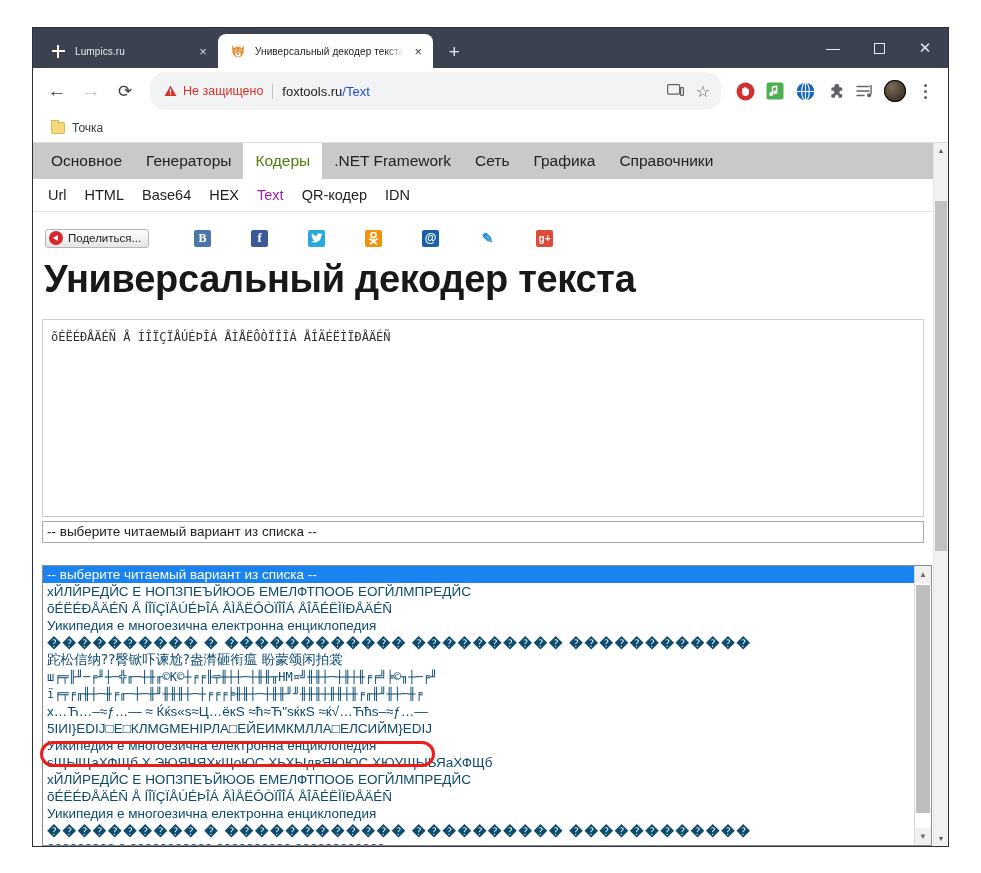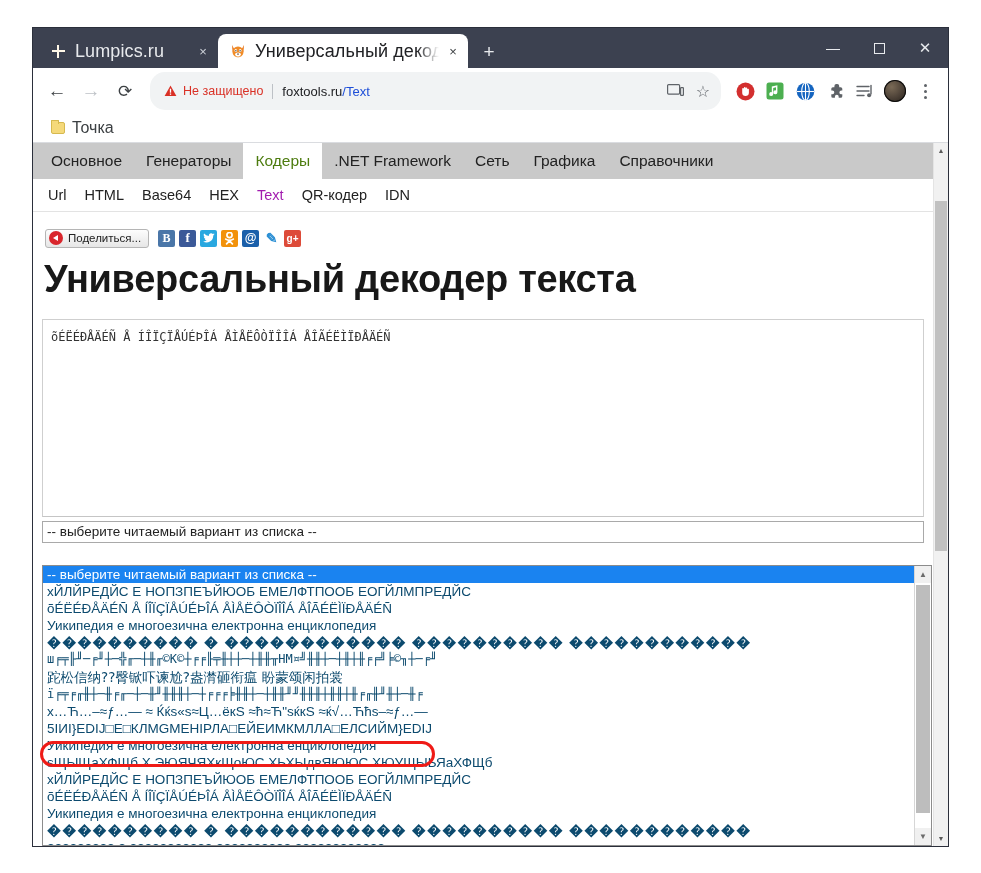--- a/index.html
+++ b/index.html
@@ -48,21 +48,21 @@
   .tab-favicon {
     width: 16px; height: 16px;
     flex: 0 0 16px;
     margin-right: 9px;
     position: relative;
   }
   .tab-title {
     flex: 1 1 auto;
     white-space: nowrap;
     overflow: hidden;
-    font-size: 18px;
+    font-size: 10px;
     letter-spacing: .1px;
   }
   .tab.active .tab-title {
     -webkit-mask-image: linear-gradient(to right, #000 88%, transparent 100%);
             mask-image: linear-gradient(to right, #000 88%, transparent 100%);
   }
   .tab-close {
     width: 18px; height: 18px;
     margin-left: 5px;
     flex: 0 0 18px;
@@ -188,21 +188,21 @@
   }
 
   
   .bookmarks {
     height: 29px;
     background: #ffffff;
     display: flex; align-items: center;
     padding-left: 12px;
     border-bottom: 1px solid #dadce0;
   }
-  .bm { display: flex; align-items: center; font-size: 16px; color: #3c4043; padding: 2px 6px; }
+  .bm { display: flex; align-items: center; font-size: 12px; color: #3c4043; padding: 2px 6px; }
   .bm-folder {
     width: 14px; height: 12px; margin-right: 7px;
     background: #f5d97a;
     border: 1px solid #d6b94f;
     border-radius: 1px 2px 2px 2px;
     position: relative;
   }
   .bm-folder::before {
     content:""; position:absolute; left:-1px; top:-3px;
     width: 6px; height: 3px; background:#f5d97a;
@@ -251,20 +251,21 @@
   .sub-nav .subitem { padding: 0 9px; color: #222; white-space: nowrap; }
   .sub-nav .subitem.active { font-weight: normal; color: #a21caf; }
 
   
   .content { padding: 0 9px; }
 
   .share-row {
     display: flex; align-items: center;
     margin: 16px 0 10px 3px;
     height: 20px;
+    gap: 36px;
   }
   .share-btn {
     display: flex; align-items: center;
     height: 19px;
     padding: 0 7px 0 3px;
     background: linear-gradient(#fdfdfd, #e6e6e6);
     border: 1px solid #b5b5b5;
     border-radius: 3px;
     font-size: 11.5px;
     color: #222;
@@ -613,22 +614,22 @@
 
         </div>
 
         <div class="dropdown">
           <div class="dd-list">
             <div class="dd-opt selected">-- выберите читаемый вариант из списка --</div>
             <div class="dd-opt">хЙЛЙРЕДЙС Е НОПЗПЕЪЙЮОБ ЕМЕЛФТПООБ ЕОГЙЛМПРЕДЙС</div>
             <div class="dd-opt">õÉËÉÐÅÄÉÑ Å ÍÎÏÇÏÅÚÉÞÎÁ ÅÌÅËÔÒÏÎÎÁ ÅÎÃÉËÌÏÐÅÄÉÑ</div>
             <div class="dd-opt">Уикипедия е многоезична електронна енциклопедия</div>
             <div class="dd-opt dia">���������� � ������������ ���������� ������������</div>
+            <div class="dd-opt cjk">跎松信纳??臀锨吓谏尬?盎潸砸衔瘟 盼蒙颂闲拍裳</div>
             <div class="dd-opt mono">ш╒╤╟╜─╒╜┼─╬╓─┼╫╓©К©┼╒╒╟╤╫┼┼─┼╫╫╥НМ¤╝╫╫┼─┼╫┼╫╒╒╝╞©╖┼─╒╜</div>
-            <div class="dd-opt cjk">跎松信纳??臀锨吓谏尬?盎潸砸衔瘟 盼蒙颂闲拍裳</div>
             <div class="dd-opt mono">ï╒╤╒╓╫┼─╫╒╓─┼─╫╜╫╫╫┼─┼╒╒╒╞╫╫┼─┼╫╫╜╜╫╫╫┼╫╫┼╫╒╓╫╜╫┼─╫╒</div>
             <div class="dd-opt">x…Ћ…–≈ƒ…— ≈ Ќќs«s≈Ц…ёкS ≈ћ≈Ћ"sќкS ≈ќ√…Ћћs–≈ƒ…—</div>
             <div class="dd-opt">5ІИІ}EDIJ□E□КЛMGMEHIРЛА□ЕЙЕИМКМЛЛА□ЕЛСИЙМ}EDIJ</div>
             <div class="dd-opt">Уикипедия е многоезична електронна енциклопедия</div>
             <div class="dd-opt">sЩЫЩаХФЩб Х ЭЮЯЧЯХкЩоЮС ХЬХЫдвЯЮЮС ХЮУЩЫЬЯаХФЩб</div>
             <div class="dd-opt">хЙЛЙРЕДЙС Е НОПЗПЕЪЙЮОБ ЕМЕЛФТПООБ ЕОГЙЛМПРЕДЙС</div>
             <div class="dd-opt">õÉËÉÐÅÄÉÑ Å ÍÎÏÇÏÅÚÉÞÎÁ ÅÌÅËÔÒÏÎÎÁ ÅÎÃÉËÌÏÐÅÄÉÑ</div>
             <div class="dd-opt">Уикипедия е многоезична електронна енциклопедия</div>
             <div class="dd-opt dia">���������� � ������������ ���������� ������������</div>
             <div class="dd-opt">????????? ? ??????????? ?????????? ????????????</div>

